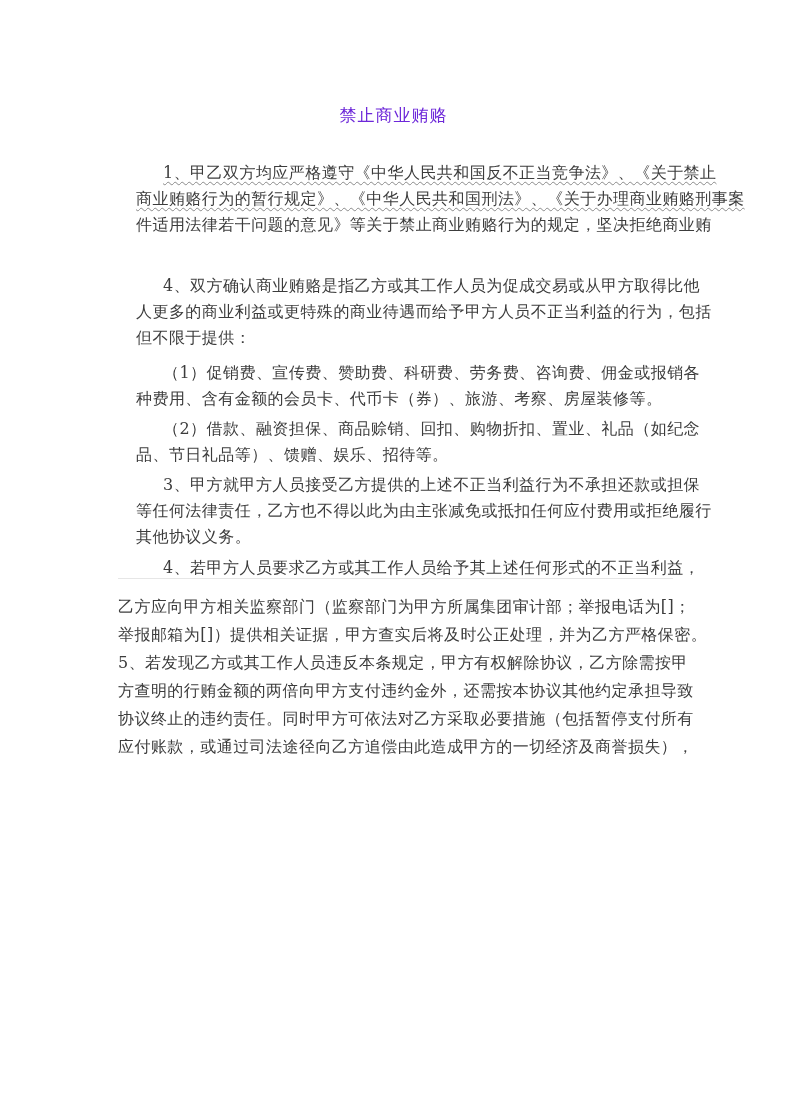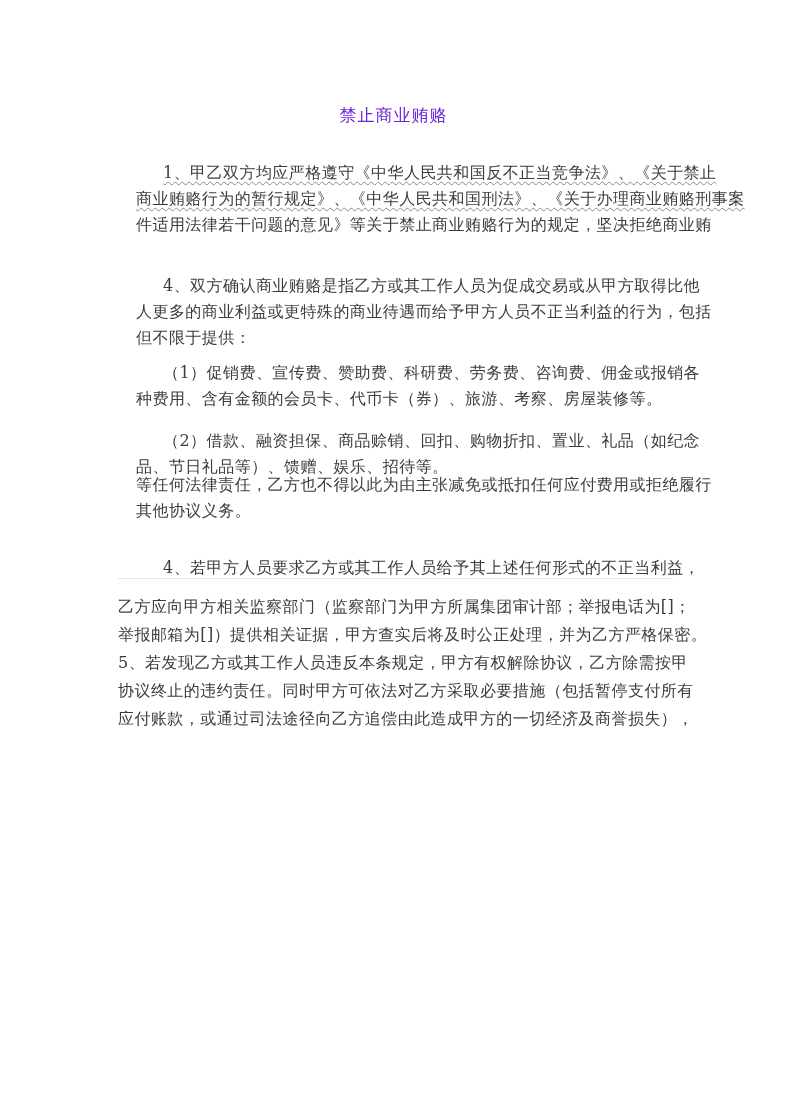--- a/index.html
+++ b/index.html
@@ -79,40 +79,42 @@
     <span class="ln">人更多的商业利益或更特殊的商业待遇而给予甲方人员不正当利益的行为，包括</span>
     <span class="ln">但不限于提供：</span>
   </p>
 
   <p class="para" style="left:136px; top:360px; width:530px;">
     <span class="ln" style="padding-left:27px;">（1）促销费、宣传费、赞助费、科研费、劳务费、咨询费、佣金或报销各</span>
     <span class="ln">种费用、含有金额的会员卡、代币卡（券）、旅游、考察、房屋装修等。</span>
   </p>
 
   <p class="para" style="left:136px; top:416px; width:530px;">
-    <span class="ln" style="padding-left:27px;margin-top:12px;">（2）借款、融资担保、商品赊销、回扣、购物折扣、置业、礼品（如纪念</span>
+    <span class="ln" style="padding-left:27px;">（2）借款、融资担保、商品赊销、回扣、购物折扣、置业、礼品（如纪念</span>
     <span class="ln">品、节日礼品等）、馈赠、娱乐、招待等。</span>
   </p>
 
   <p class="para" style="left:136px; top:472px; width:530px;">
+    <span class="ln" style="padding-left:27px;">3、甲方就甲方人员接受乙方提供的上述不正当利益行为不承担还款或担保</span>
     <span class="ln">等任何法律责任，乙方也不得以此为由主张减免或抵扣任何应付费用或拒绝履行</span>
     <span class="ln">其他协议义务。</span>
   </p>
 
   <p class="para" style="left:136px; top:558px; width:530px;">
     <span class="ln" style="padding-left:27px; line-height:20px;">4、若甲方人员要求乙方或其工作人员给予其上述任何形式的不正当利益，</span>
   </p>
 </div>
 
 <div class="split-line"></div>
 
 <div class="page-bottom">
   <p class="para" style="left:118px; top:13px; width:560px; line-height:28px;">
     <span class="ln">乙方应向甲方相关监察部门（监察部门为甲方所属集团审计部；举报电话为[]；</span>
     <span class="ln">举报邮箱为[]）提供相关证据，甲方查实后将及时公正处理，并为乙方严格保密。</span>
   </p>
 
   <p class="para" style="left:118px; top:69px; width:560px; line-height:28px;">
     <span class="ln">5、若发现乙方或其工作人员违反本条规定，甲方有权解除协议，乙方除需按甲</span>
+    <span class="ln">方查明的行贿金额的两倍向甲方支付违约金外，还需按本协议其他约定承担导致</span>
     <span class="ln">协议终止的违约责任。同时甲方可依法对乙方采取必要措施（包括暂停支付所有</span>
     <span class="ln">应付账款，或通过司法途径向乙方追偿由此造成甲方的一切经济及商誉损失），</span>
   </p>
 </div>
 
 </body></html>

